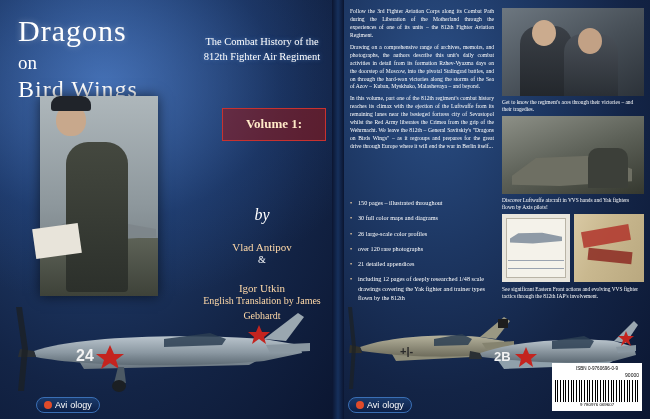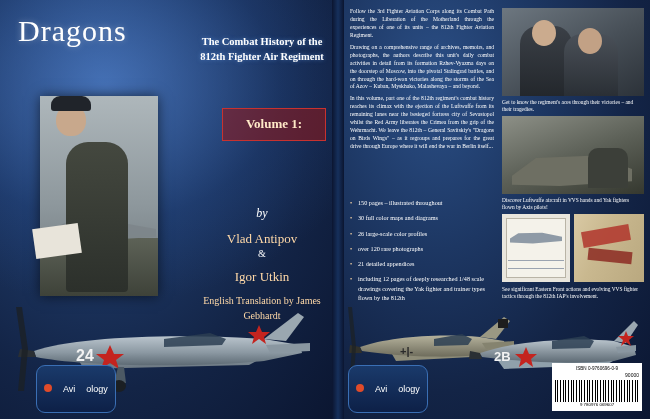--- a/index.html
+++ b/index.html
@@ -18,29 +18,29 @@
   #front .halo{
     position:absolute;left:-40px;top:-30px;width:420px;height:330px;
     background:radial-gradient(ellipse at 35% 35%, rgba(90,140,220,.55) 0%, rgba(40,80,150,.25) 45%, rgba(10,20,45,0) 72%);
   }
   .title-block{position:absolute;left:18px;top:14px;width:180px;color:#fff;text-align:left;}
   .t-dragons{font-size:30px;letter-spacing:1px;text-shadow:0 0 6px rgba(255,255,255,.35);}
   .t-on{font-size:19px;margin-top:4px;}
   .t-birdwings{font-size:24px;margin-top:2px;letter-spacing:1px;}
 
   .subtitle{position:absolute;left:196px;top:34px;width:132px;text-align:center;color:#fff;
-    font-size:10.5px;line-height:1.45;font-weight:bold;text-shadow:0 0 4px rgba(120,180,255,.5);}
+    font-size:10.5px;line-height:1.45;font-weight:normal;text-shadow:0 0 4px rgba(120,180,255,.5);}
 
   .volbox{position:absolute;left:222px;top:108px;width:94px;padding:6px 4px;text-align:center;
     border:1px solid #c8322f;background:rgba(150,22,22,.55);color:#ffd9b0;font-size:13px;line-height:1.45;font-weight:bold;}
   .volbox .vol-t{color:#ffe9c8;}
 
   .byline{position:absolute;left:196px;top:206px;width:132px;text-align:center;color:#fff;}
-  .byline .by{font-size:12px;font-style:italic;}
-  .byline .auth{font-size:13px;color:#ffd9a8;margin-top:10px;}
+  .byline .by{font-size:16px;font-style:italic;}
+  .byline .auth{font-size:11px;color:#ffd9a8;margin-top:17px;}
   .byline .amp{font-size:10px;margin:1px 0;}
   .trans{position:absolute;left:196px;top:293px;width:132px;text-align:center;color:#ffd9a8;font-size:10px;line-height:1.5;}
 
   
   .officer{position:absolute;left:40px;top:96px;width:118px;height:200px;
     background:linear-gradient(170deg,#9aa3a8 0%,#6d777e 40%,#4a545b 100%);
     box-shadow:0 0 12px rgba(0,0,0,.6);}
   .officer .sky{position:absolute;inset:0;background:linear-gradient(180deg,#aeb7bb 0%,#8d979c 55%,#6a7378 100%);}
   .officer .ground{position:absolute;left:0;right:0;bottom:0;height:58px;background:linear-gradient(180deg,#5d6257,#3e4239);}
   .officer .plane{position:absolute;left:4px;bottom:52px;width:112px;height:26px;background:#7d858a;
@@ -100,37 +100,39 @@
   .ph4 .red2{position:absolute;left:14px;top:36px;width:44px;height:12px;background:#8c2a22;transform:rotate(6deg);opacity:.85;}
   .cap3{left:158px;top:286px;width:144px;}
 
   
   .barcode{position:absolute;right:8px;bottom:8px;width:84px;height:42px;background:#fff;padding:3px;}
   .barcode .isbn{font-family:"Liberation Sans",sans-serif;font-size:4.6px;color:#000;text-align:center;}
   .barcode .num{font-family:"Liberation Sans",sans-serif;font-size:5px;color:#000;text-align:right;margin-top:1px;}
   .barcode .bars{height:22px;margin-top:2px;background:repeating-linear-gradient(90deg,#000 0 1px,#fff 1px 2px,#000 2px 3px,#fff 3px 5px,#000 5px 6px,#fff 6px 8px);}
   .barcode .bnum{font-family:"Liberation Sans",sans-serif;font-size:4.4px;color:#000;text-align:center;}
 
-  .logo{position:absolute;display:flex;gap:11px;
+  .logo{position:absolute;display:flex;align-items:center;gap:3px;
     background:linear-gradient(180deg,#1a3a6b,#0d2047);border:1px solid #3a6fb5;border-radius:9px;
-    padding:18px 7px;color:#fff;font-family:"Liberation Sans",sans-serif;font-size:9px;}
+    padding:2px 7px;color:#fff;font-family:"Liberation Sans",sans-serif;font-size:9px;}
   .logo .dot{width:8px;height:8px;border-radius:50%;background:#e04b2a;display:inline-block;}
   .logo1{left:36px;bottom:6px;}
   .logo2{left:348px;bottom:6px;}
 </style>
 </head>
 <body>
 
 <div id="book">
 
   <div class="page bluebg" id="front">
     <div class="halo"></div>
 
     <div class="title-block">
       <div class="t-dragons">Dragons</div>
+      <div class="t-on">on</div>
+      <div class="t-birdwings">Bird  Wings</div>
     </div>
 
     <div class="subtitle">The Combat History of the 812th Fighter Air Regiment</div>
 
     <div class="volbox">
       <div class="vol-t">Volume 1:</div>
     </div>
 
     <div class="byline">
       <div class="by">by</div>

